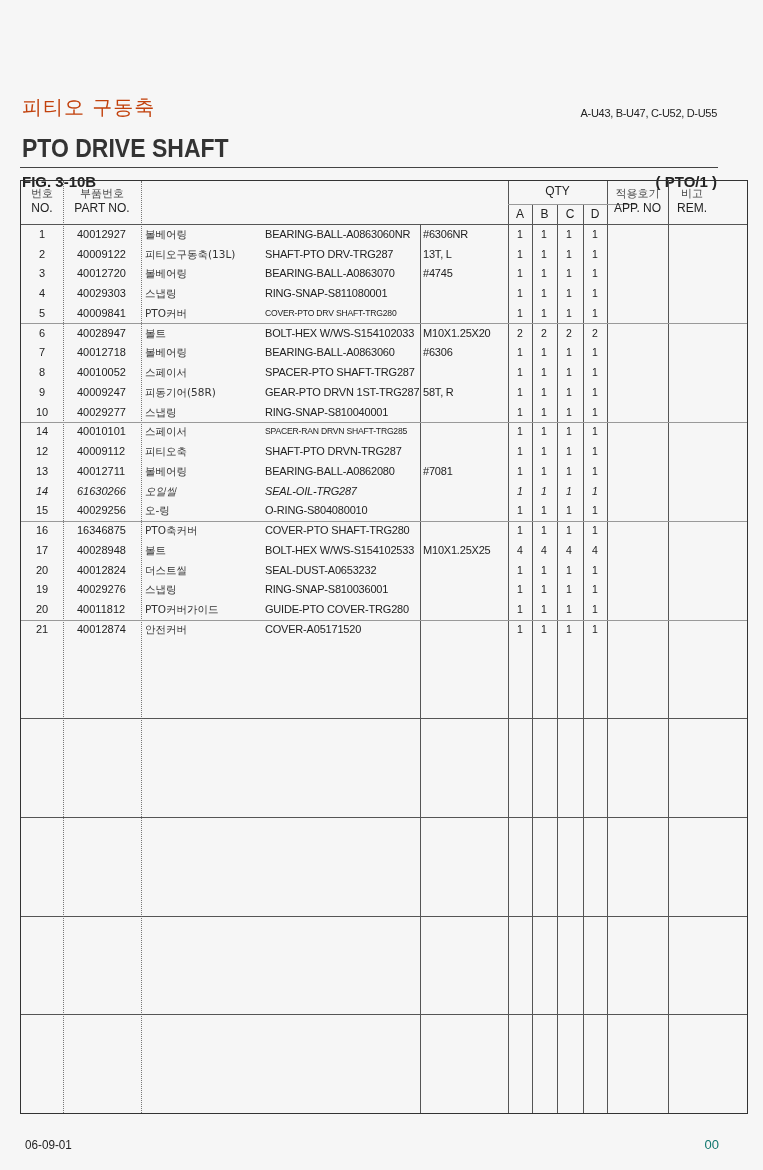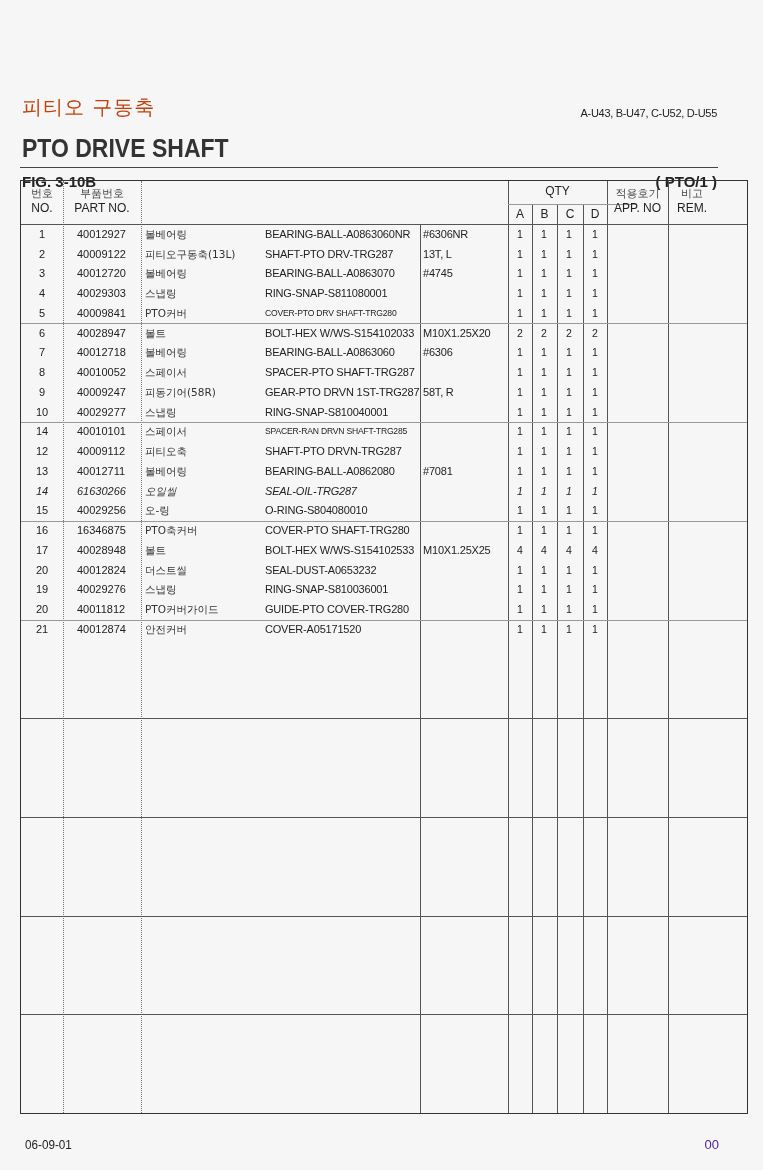--- a/index.html
+++ b/index.html
@@ -62,21 +62,21 @@
   .c-kr { left: 124px; font-family: "DejaVu Sans", sans-serif; font-size: 10.5px; color: #333; }
   .c-en { left: 244px; letter-spacing: -0.2px; }
   .c-en.small { font-size: 8.6px; letter-spacing: -0.2px; }
   .c-spec { left: 402px; letter-spacing: -0.2px; }
   .c-q { width: 24px; text-align: center; font-size: 10.5px; }
   .footer-date {
     position: absolute; left: 25px; top: 1137px; font-size: 13px; color: #222;
     transform: scaleX(0.9); transform-origin: left;
   }
   .footer-page {
-    position: absolute; right: 44px; top: 1137px; font-size: 13px; color: #4c1d95;
+    position: absolute; right: 44px; top: 1137px; font-size: 13px; color: #0f766e;
   }
 </style>
 </head>
 <body>
 
 <div class="title-kr">피티오 구동축</div>
 <div class="models">A-U43, B-U47, C-U52, D-U55</div>
 <div class="title-en">PTO DRIVE SHAFT</div>
 <div class="rule"></div>
 <div class="fig">FIG. 3-10B</div>

